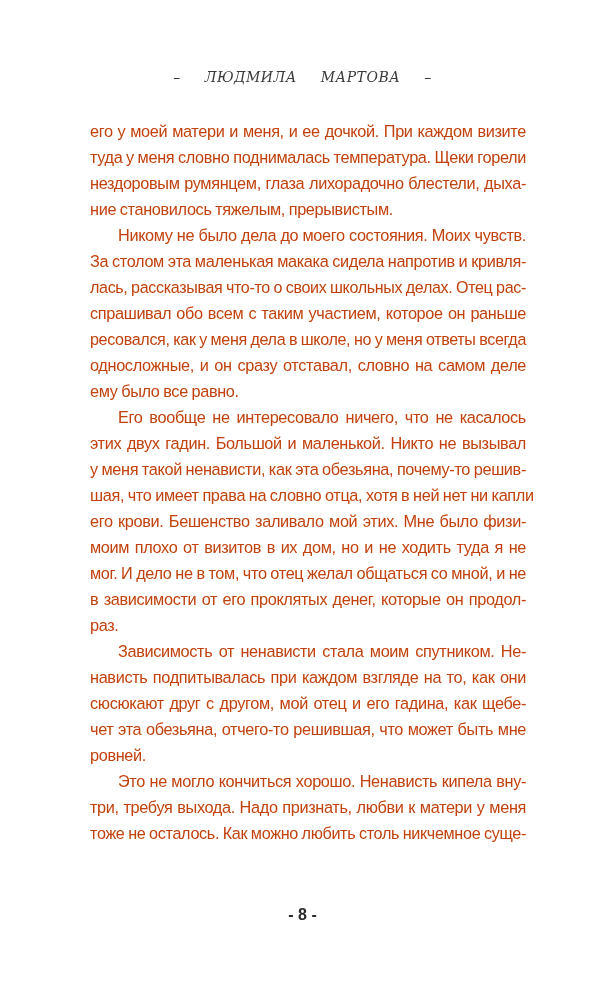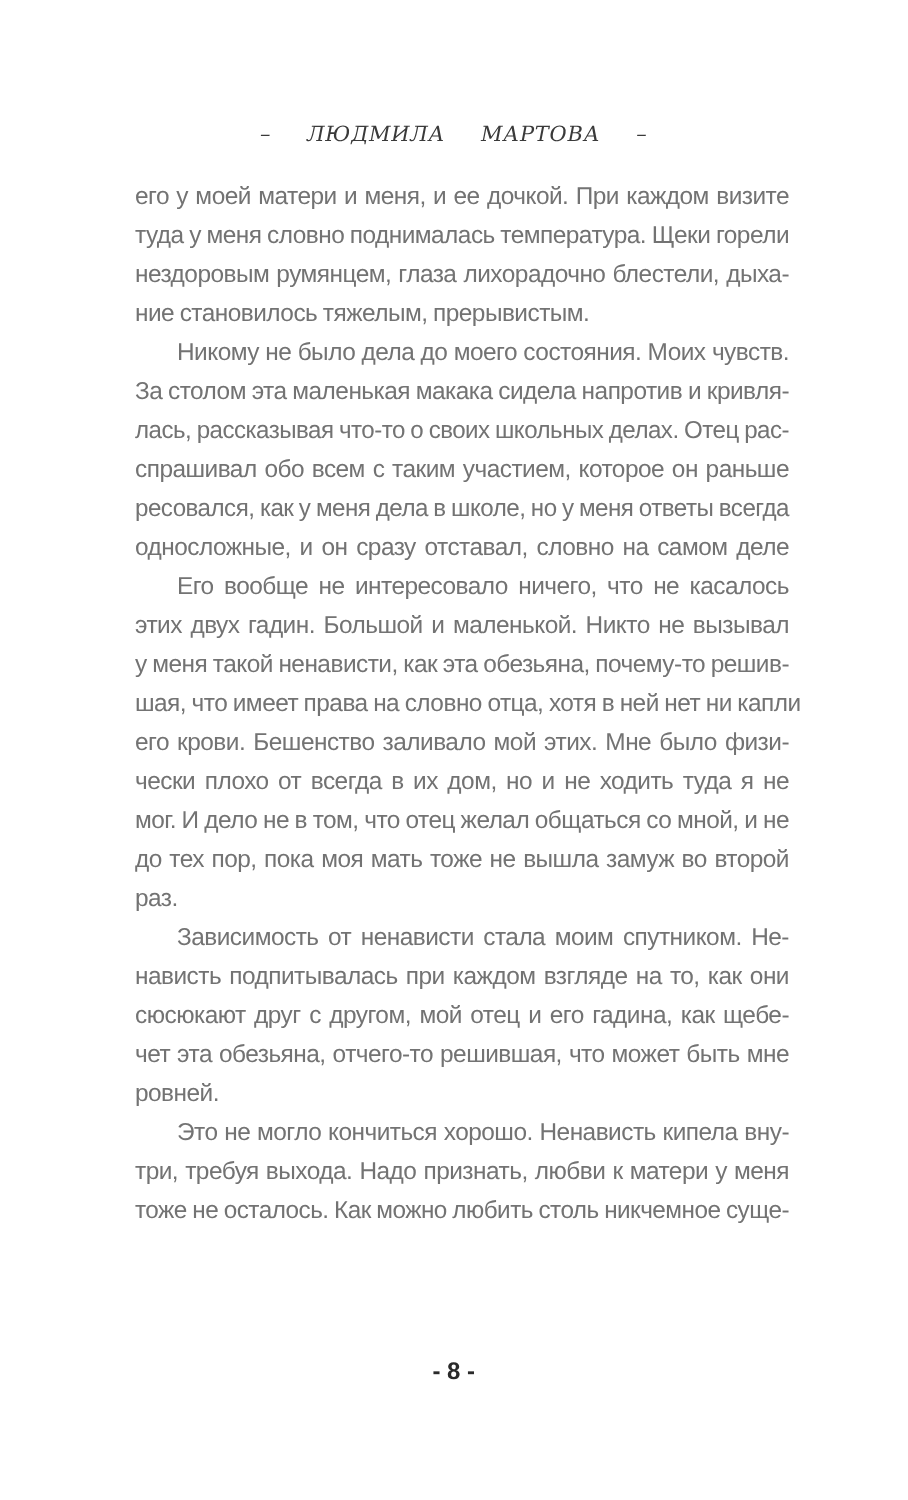--- a/index.html
+++ b/index.html
@@ -15,21 +15,21 @@
   }
   .page {
     position: absolute;
     left: 0; top: 0;
     width: 605px;
     height: 1000px;
     background: #ffffff;
   }
   .running-header {
     position: absolute;
-    top: 80px;
+    top: 67px;
     left: 0;
     width: 605px;
     text-align: center;
     font-family: "DejaVu Serif", serif;
     font-style: italic;
     font-size: 14px;
     letter-spacing: 0.5px;
     color: #3a3a3a;
     line-height: 20px;
   }
@@ -38,21 +38,21 @@
     width: 14px;
   }
   .body-text {
     position: absolute;
     top: 118px;
     left: 90px;
     width: 436px;
     font-family: "Liberation Sans", sans-serif;
     font-size: 16.3px;
     line-height: 26px;
-    color: #737373;
+    color: #c2410c;
   }
   .line {
     display: block;
     white-space: nowrap;
     text-align: justify;
     text-align-last: justify;
     height: 26px;
     transform-origin: left center;
     letter-spacing: -0.35px;
     word-spacing: -0.5px;
@@ -98,30 +98,31 @@
         <span class="line">нездоровым румянцем, глаза лихорадочно блестели, дыха-</span>
         <span class="line last">ние становилось тяжелым, прерывистым.</span>
       </div>
       <div>
         <span class="line indent">Никому не было дела до моего состояния. Моих чувств.</span>
         <span class="line">За столом эта маленькая макака сидела напротив и кривля-</span>
         <span class="line" style="width: 441.469px; transform: scaleX(0.987612);">лась, рассказывая что-то о своих школьных делах. Отец рас-</span>
         <span class="line">спрашивал обо всем с таким участием, которое он раньше</span>
         <span class="line" style="width: 440.781px; transform: scaleX(0.989153);">ресовался, как у меня дела в школе, но у меня ответы всегда</span>
         <span class="line">односложные, и он сразу отставал, словно на самом деле</span>
+        <span class="line last">ему было все равно.</span>
       </div>
       <div>
         <span class="line indent">Его вообще не интересовало ничего, что не касалось</span>
         <span class="line">этих двух гадин. Большой и маленькой. Никто не вызывал</span>
         <span class="line">у меня такой ненависти, как эта обезьяна, почему-то решив-</span>
         <span class="line">шая, что имеет права на словно отца, хотя в ней нет ни капли</span>
         <span class="line">его крови. Бешенство заливало мой этих. Мне было физи-</span>
-        <span class="line">чески плохо от всегда в их дом, но и не ходить туда я не</span>
+        <span class="line">моим плохо от визитов в их дом, но и не ходить туда я не</span>
         <span class="line">мог. И дело не в том, что отец желал общаться со мной, и не</span>
-        <span class="line">до тех пор, пока моя мать тоже не вышла замуж во второй</span>
+        <span class="line">в зависимости от его проклятых денег, которые он продол-</span>
         <span class="line last">раз.</span>
       </div>
       <div>
         <span class="line indent">Зависимость от ненависти стала моим спутником. Не-</span>
         <span class="line">нависть подпитывалась при каждом взгляде на то, как они</span>
         <span class="line">сюсюкают друг с другом, мой отец и его гадина, как щебе-</span>
         <span class="line">чет эта обезьяна, отчего-то решившая, что может быть мне</span>
         <span class="line last">ровней.</span>
       </div>
       <div>

